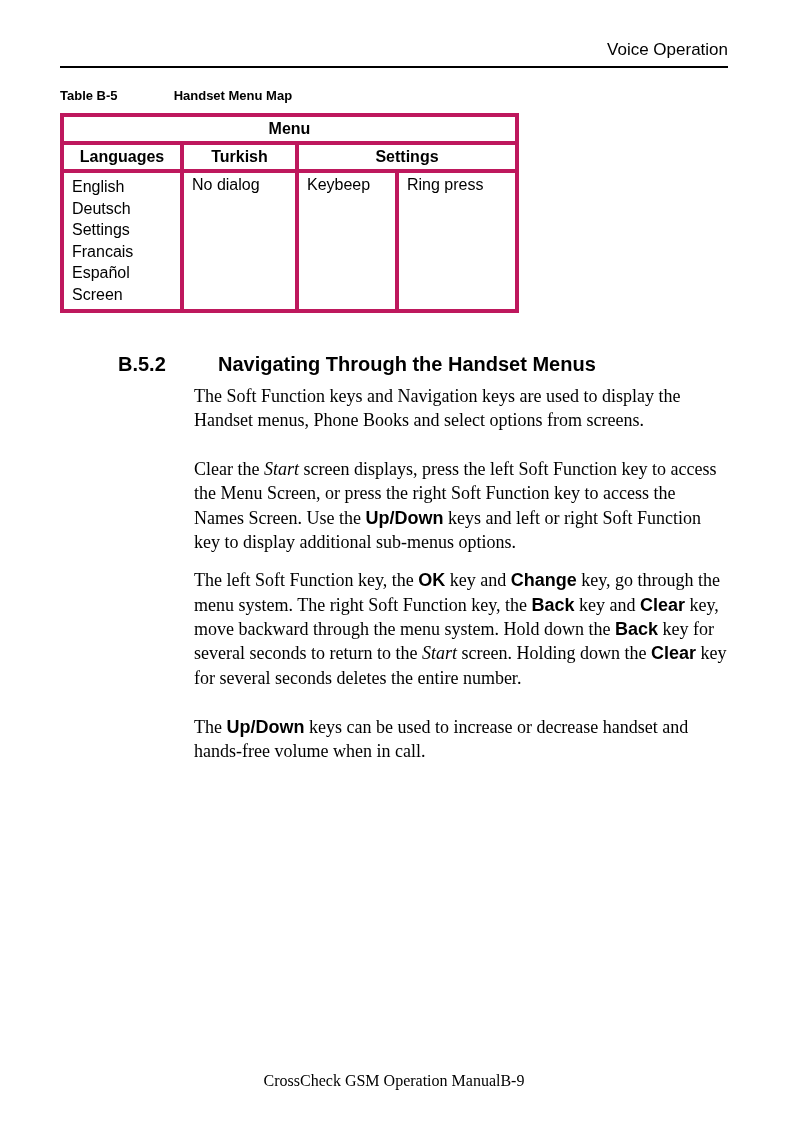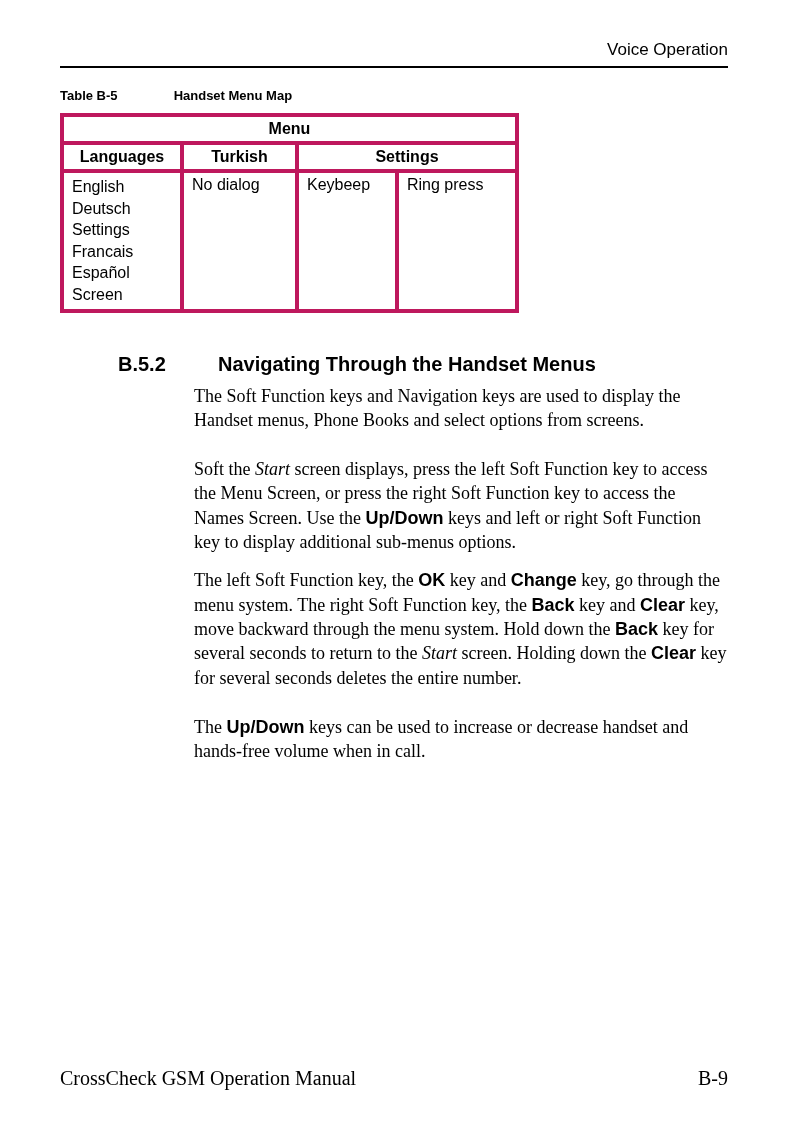--- a/index.html
+++ b/index.html
@@ -89,23 +89,23 @@
     text-align: left;
   }
   .body-text .b { font-family: "Helvetica Neue", Arial, sans-serif; font-weight: bold; }
   .body-text .i { font-style: italic; }
   .footer {
     position: absolute;
     bottom: 35px;
     left: 60px;
     right: 60px;
     display: flex;
-    justify-content: space-between;
+    justify-content: center;
     font-family: "Times New Roman", Times, serif;
-    font-size: 20px;
+    font-size: 16px;
   }
   .indent-block { margin-left: 58px; }
 </style>
 </head>
 <body>
 
 <div class="page">
 
   <div class="header-title">Voice Operation</div>
   <div class="header-line"></div>
@@ -146,21 +146,21 @@
     <div class="section">
       <div class="section-heading">
         <span class="section-number">B.5.2</span>
         <span>Navigating Through the Handset Menus</span>
       </div>
       <div class="body-text">The Soft Function keys and Navigation keys are used to display the Handset menus, Phone Books and select options from screens.</div>
     </div>
 
     <div class="section">
       <div class="body-text">
-        <span>Soft the </span><span class="i">Start</span><span> screen displays, press the left Soft Function key to access the Menu Screen, or press the right Soft Function key to access the Names Screen. Use the </span><span class="b">Up/Down</span><span> keys and left or right Soft Function key to display additional sub-menus options.</span>
+        <span>Clear the </span><span class="i">Start</span><span> screen displays, press the left Soft Function key to access the Menu Screen, or press the right Soft Function key to access the Names Screen. Use the </span><span class="b">Up/Down</span><span> keys and left or right Soft Function key to display additional sub-menus options.</span>
       </div>
       <div class="body-text">
         <span>The left Soft Function key, the </span><span class="b">OK</span><span> key and </span><span class="b">Change</span><span> key, go through the menu system. The right Soft Function key, the </span><span class="b">Back</span><span> key and </span><span class="b">Clear</span><span> key, move backward through the menu system. Hold down the </span><span class="b">Back</span><span> key for several seconds to return to the </span><span class="i">Start</span><span> screen. Holding down the </span><span class="b">Clear</span><span> key for several seconds deletes the entire number.</span>
       </div>
     </div>
 
     <div class="section">
       <div class="body-text">
         <span>The </span><span class="b">Up/Down</span><span> keys can be used to increase or decrease handset and hands-free volume when in call.</span>
       </div>

